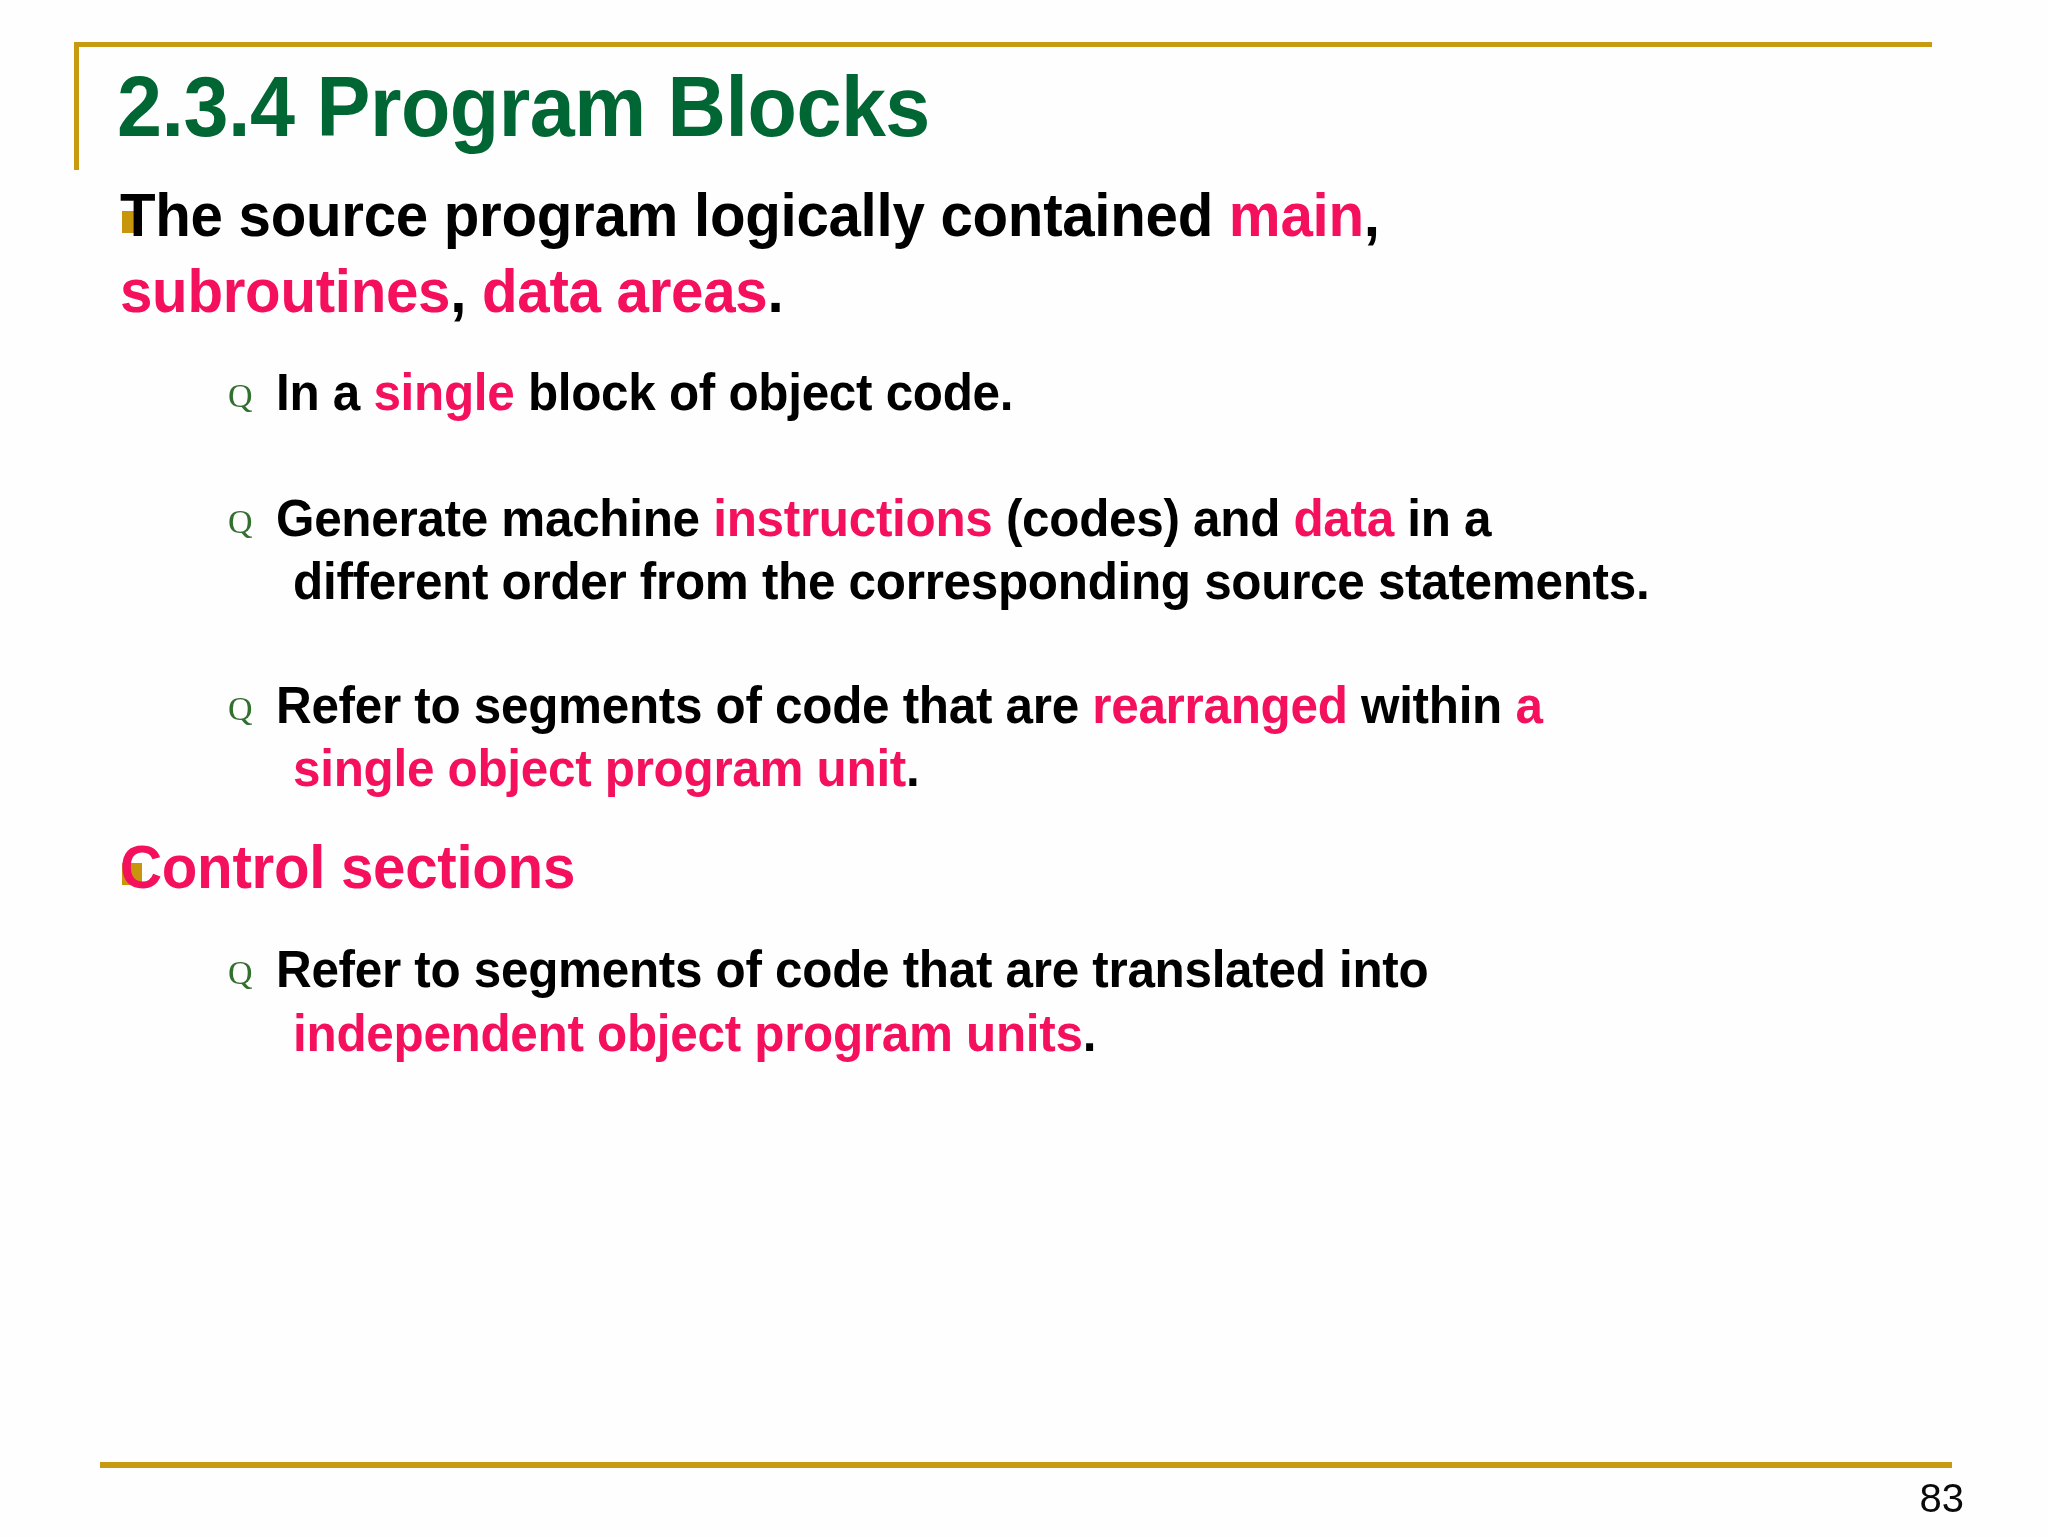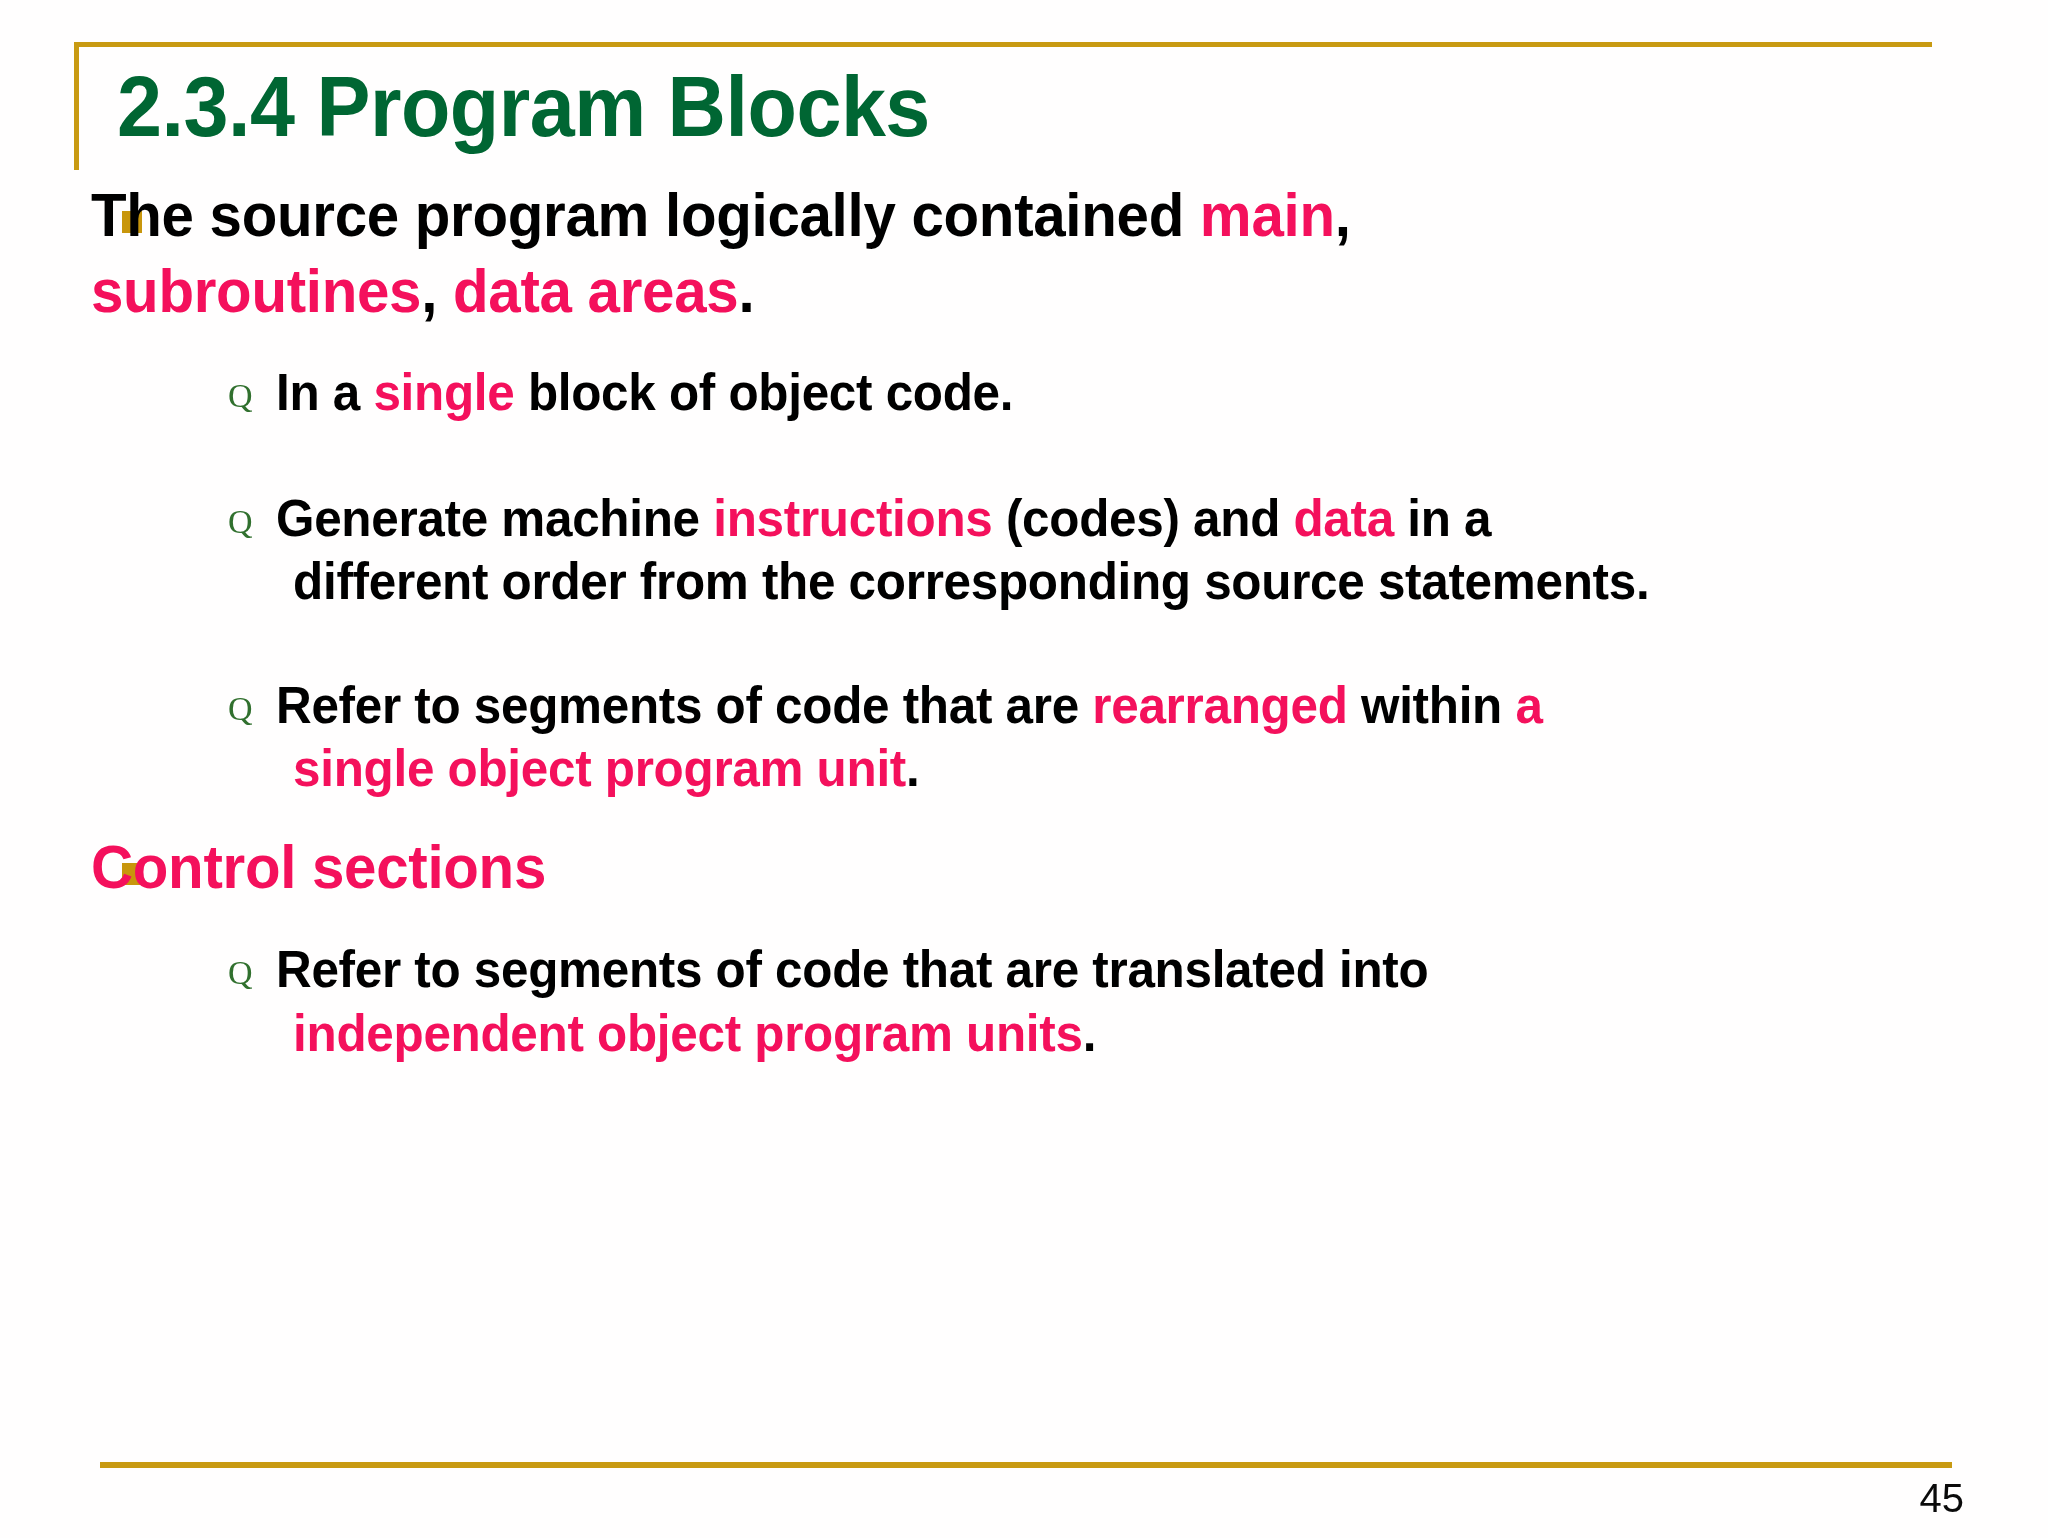--- a/index.html
+++ b/index.html
@@ -44,21 +44,21 @@
   
   .content {
     position: absolute;
     left: 0;
     top: 178px;
     width: 2048px;
   }
 
   .lvl1 {
     position: relative;
-    padding-left: 91px;
+    padding-left: 120px;
     margin-bottom: 4px;
     font-size: 61px;
     font-weight: bold;
     color: #000000;
     line-height: 1.24;
     letter-spacing: -0.3px;
   }
   .lvl1 .sq-bullet {
     position: absolute;
     left: 122px;
@@ -187,13 +187,13 @@
 
   <div class="lvl2">
     <span class="q-bullet">Q</span>
     <span class="line black">Refer to segments of code that are translated into</span>
     <span class="line indent"><span class="pink">independent object program units</span><span class="black">.</span></span>
   </div>
 
 </div>
 
 <div class="footer-rule"></div>
-<div class="page-num">45</div>
+<div class="page-num">83</div>
 
 </body></html>

